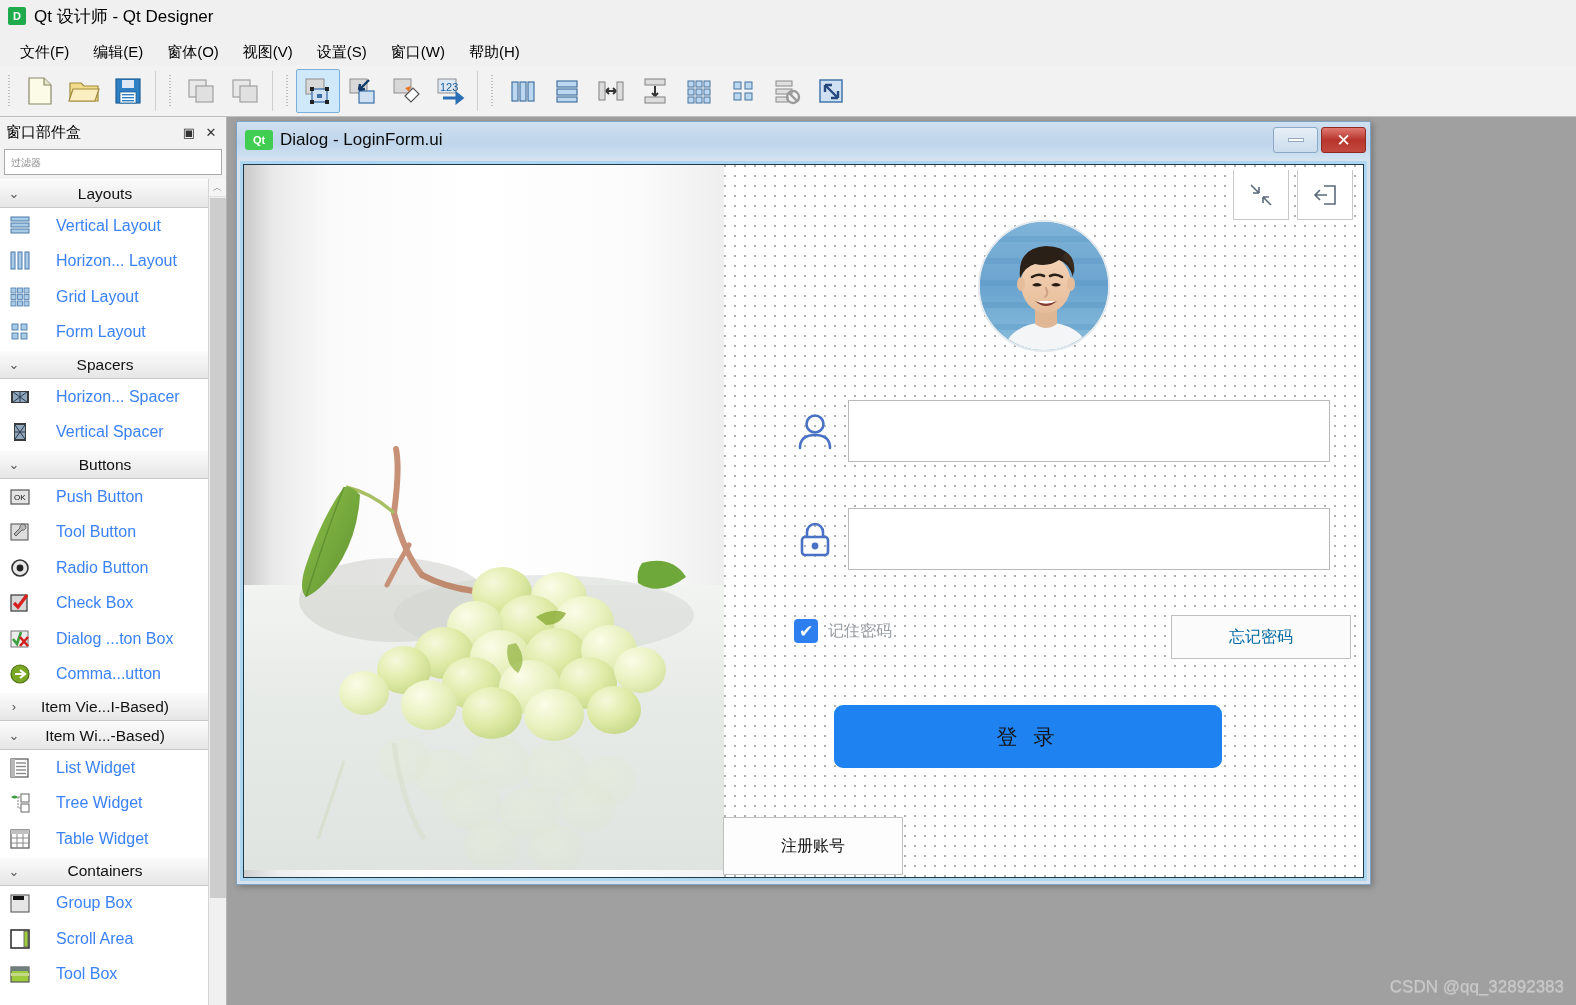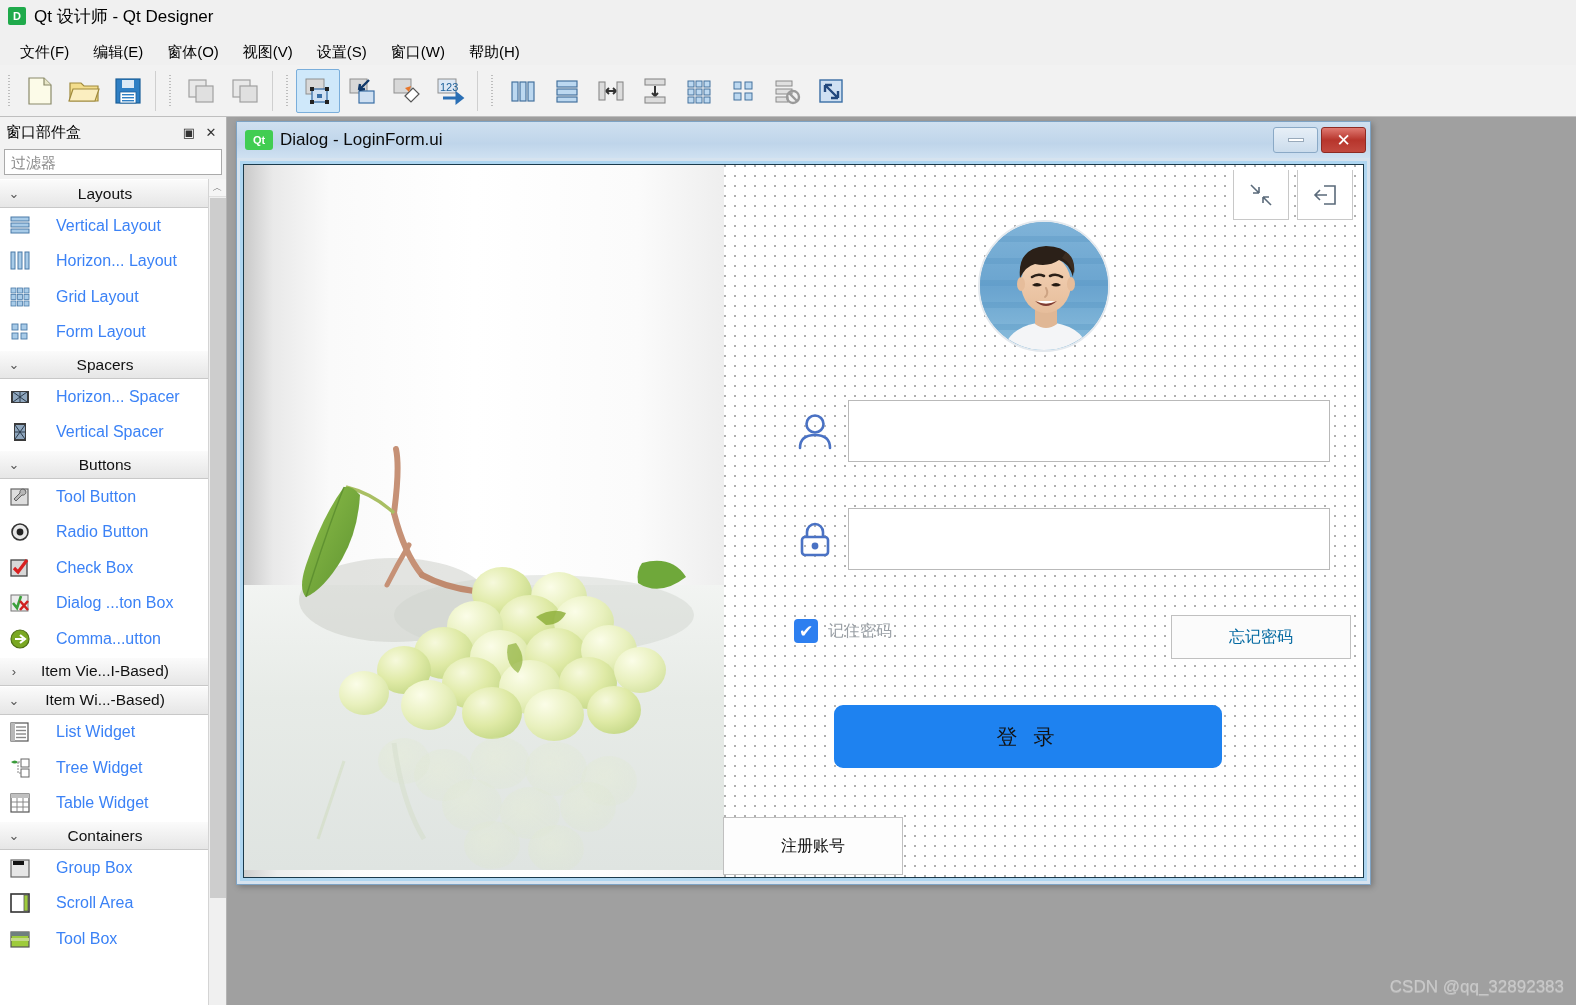--- a/index.html
+++ b/index.html
@@ -67,21 +67,21 @@
   }
   .dock-title { font-size: 15px; color: #000; flex: 1; white-space: nowrap; }
   .dock-btn {
     width: 22px; height: 22px; display: flex; align-items: center; justify-content: center;
     font-size: 13px; color: #333; cursor: default;
   }
 
   .filter-wrap { padding: 2px 4px 4px 4px; }
   .filter-input {
     width: 100%; height: 26px; border: 1px solid #aaa; background: #fff;
-    font-size: 15px; padding: 0 6px; color: #555;
+    font-size: 10px; padding: 0 6px; color: #555;
     font-family: "Liberation Sans", sans-serif;
   }
   .filter-input::placeholder { color: #8a8a8a; }
 
   .dock-body { flex: 1; position: relative; overflow: hidden; display: flex; }
   .tree { flex: 1; background: #fff; overflow: hidden; }
 
   .cat-row {
     height: 29px; display: flex; align-items: center;
     background: linear-gradient(to bottom, #fbfbfb, #e6e6e6);
@@ -496,20 +496,29 @@
               <rect x="6" y="4" width="10" height="14" fill="#8fa6bd"></rect>
               <path d="M6 4 L16 18 M16 4 L6 18 M6 11 h10" stroke="#2a3a4a" stroke-width="1"></path>
             </svg>
           </div>
           <div class="item-label">Vertical Spacer</div>
         </div>
 
         <div class="cat-row">
           <div class="cat-arrow">⌄</div>
           <div class="cat-label">Buttons</div>
+        </div>
+        <div class="item-row">
+          <div class="item-icon">
+            <svg width="22" height="22" viewBox="0 0 22 22">
+              <rect x="2" y="4" width="18" height="14" fill="#e4e4e4" stroke="#555" stroke-width="1.2"></rect>
+              <text x="5" y="14" font-size="8" font-family="Liberation Sans" fill="#111">OK</text>
+            </svg>
+          </div>
+          <div class="item-label">Push Button</div>
         </div>
         <div class="item-row">
           <div class="item-icon">
             <svg width="22" height="22" viewBox="0 0 22 22">
               <rect x="2" y="3" width="17" height="16" fill="#dedede" stroke="#666" stroke-width="1.2"></rect>
               <path d="M7 15 l6 -6 a3 3 0 1 0 -2 -2 l-6 6 z" fill="#b8b8b8" stroke="#555" stroke-width="0.9"></path>
             </svg>
           </div>
           <div class="item-label">Tool Button</div>
         </div>

